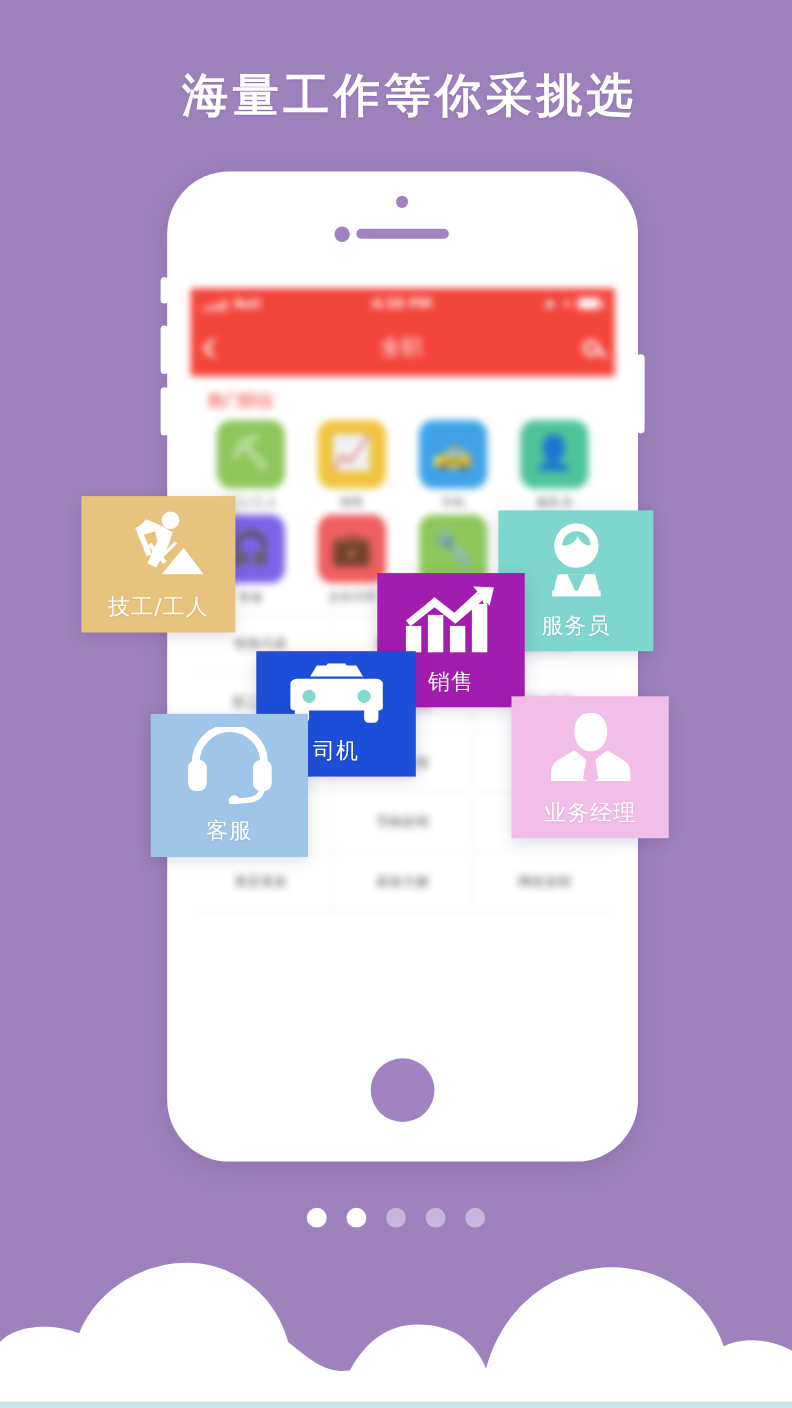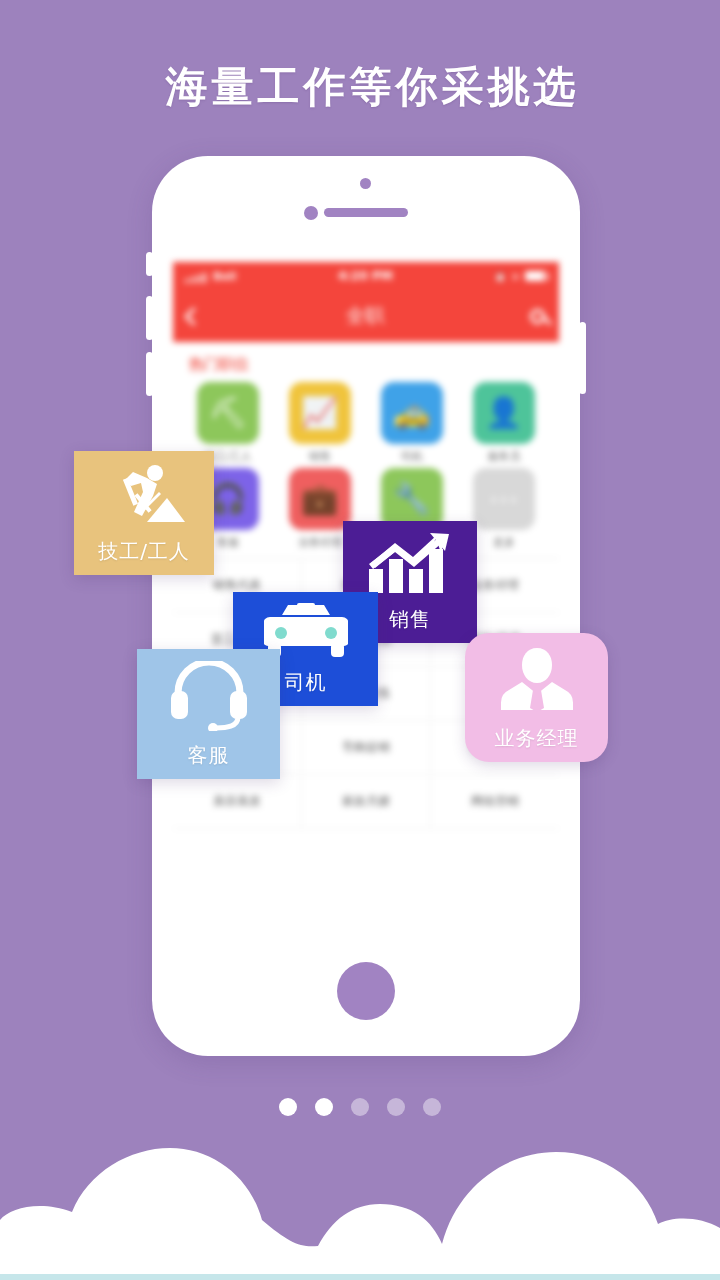--- a/index.html
+++ b/index.html
@@ -146,24 +146,24 @@
     padding-bottom:10px;
     color:#fff;
     box-shadow:0 4px 14px rgba(70,45,105,.18);
   }
   .card .cglyph { flex:1; display:flex; align-items:center; justify-content:center; width:100%; }
   .card .clabel { font-size:20px; letter-spacing:1px; text-shadow:0 1px 2px rgba(0,0,0,.10); }
   .card svg { display:block; }
 
   #card-worker  { left:74px;  top:451px; width:140px; height:124px; background:#e8c37d;align-items:center; }
   #card-service { left:453px; top:464px; width:141px; height:128px; background:#7ed6cd; }
-  #card-sales   { left:343px; top:521px; width:134px; height:122px; background:#4c1d95; }
+  #card-sales   { left:343px; top:521px; width:134px; height:122px; background:#a21caf; }
   #card-driver  { left:233px; top:592px; width:145px; height:114px; background:#1d4ed8; }
   #card-support { left:109px; top:649px; width:143px; height:130px; background:#9fc5e8;margin-left:28px; }
-  #card-manager { left:465px; top:633px; width:143px; height:129px; background:#f2bde6;border-radius:24px; }
+  #card-manager { left:465px; top:633px; width:143px; height:129px; background:#f2bde6; }
 
   
   #dots {
     position:absolute; left:0; top:1098px; width:720px;
     display:flex; justify-content:center; gap:18px;
   }
   .dot { width:18px; height:18px; border-radius:50%; background:rgba(255,255,255,.42); }
   .dot.on { background:#ffffff; }
 
   
@@ -307,20 +307,32 @@
         <path d="M44 14 L30 8 L22 16 L28 22 L38 19 L40 28 L31 48 L39 52 L50 32 L54 20 Z"></path>
         <rect x="25" y="14" width="5" height="28" transform="rotate(-22 27 28)"></rect>
         <rect x="38" y="28" width="4" height="22" transform="rotate(-40 40 39)"></rect>
         <path d="M40 44 L56 28 L58 30 L42 46 Z"></path>
         <path d="M44 58 L64 34 L82 58 Z"></path>
       </svg>
     </span>
     <span class="clabel">技工/工人</span>
   </div>
 
+  <div class="card" id="card-service">
+    <span class="cglyph">
+      <svg width="76" height="72" viewBox="0 0 76 72" fill="#ffffff">
+        <path d="M38 2 a20 20 0 1 0 0.01 0 Z M38 9 a13 13 0 0 1 13 13 c-6 0 -10 -3 -12 -7 c-2 5 -7 8 -14 8 a13 13 0 0 1 13 -14 Z" fill-rule="evenodd"></path>
+        <path d="M38 2 a20 20 0 0 1 20 20 a20 20 0 0 1 -40 0 a20 20 0 0 1 20 -20 Z M38 8 c-8 0 -13 6 -13 14 c8 0 13 -4 14 -9 c2 5 6 9 12 9 c0 -8 -5 -14 -13 -14 Z" fill-rule="evenodd"></path>
+        <path d="M16 68 L21 48 L55 48 L60 68 Z"></path>
+        <path d="M30 48 L38 66 L46 48 Z" fill="#7ed6cd"></path>
+        <rect x="16" y="63" width="44" height="5"></rect>
+      </svg>
+    </span>
+    <span class="clabel">服务员</span>
+  </div>
 
   <div class="card" id="card-sales">
     <span class="cglyph">
       <svg width="86" height="62" viewBox="0 0 86 62" fill="#ffffff">
         <rect x="2" y="36" width="14" height="24"></rect>
         <rect x="22" y="26" width="14" height="34"></rect>
         <rect x="42" y="36" width="14" height="24"></rect>
         <rect x="62" y="16" width="14" height="44"></rect>
         <path d="M4 30 L28 10 L46 24 L70 2 L66 12 L78 6 L74 20 L70 8 L47 31 L29 18 L8 35 Z"></path>
         <path d="M2 31 L28 11 L47 26 L72 4 L76 9 L47 34 L28 19 L6 36 Z"></path>

